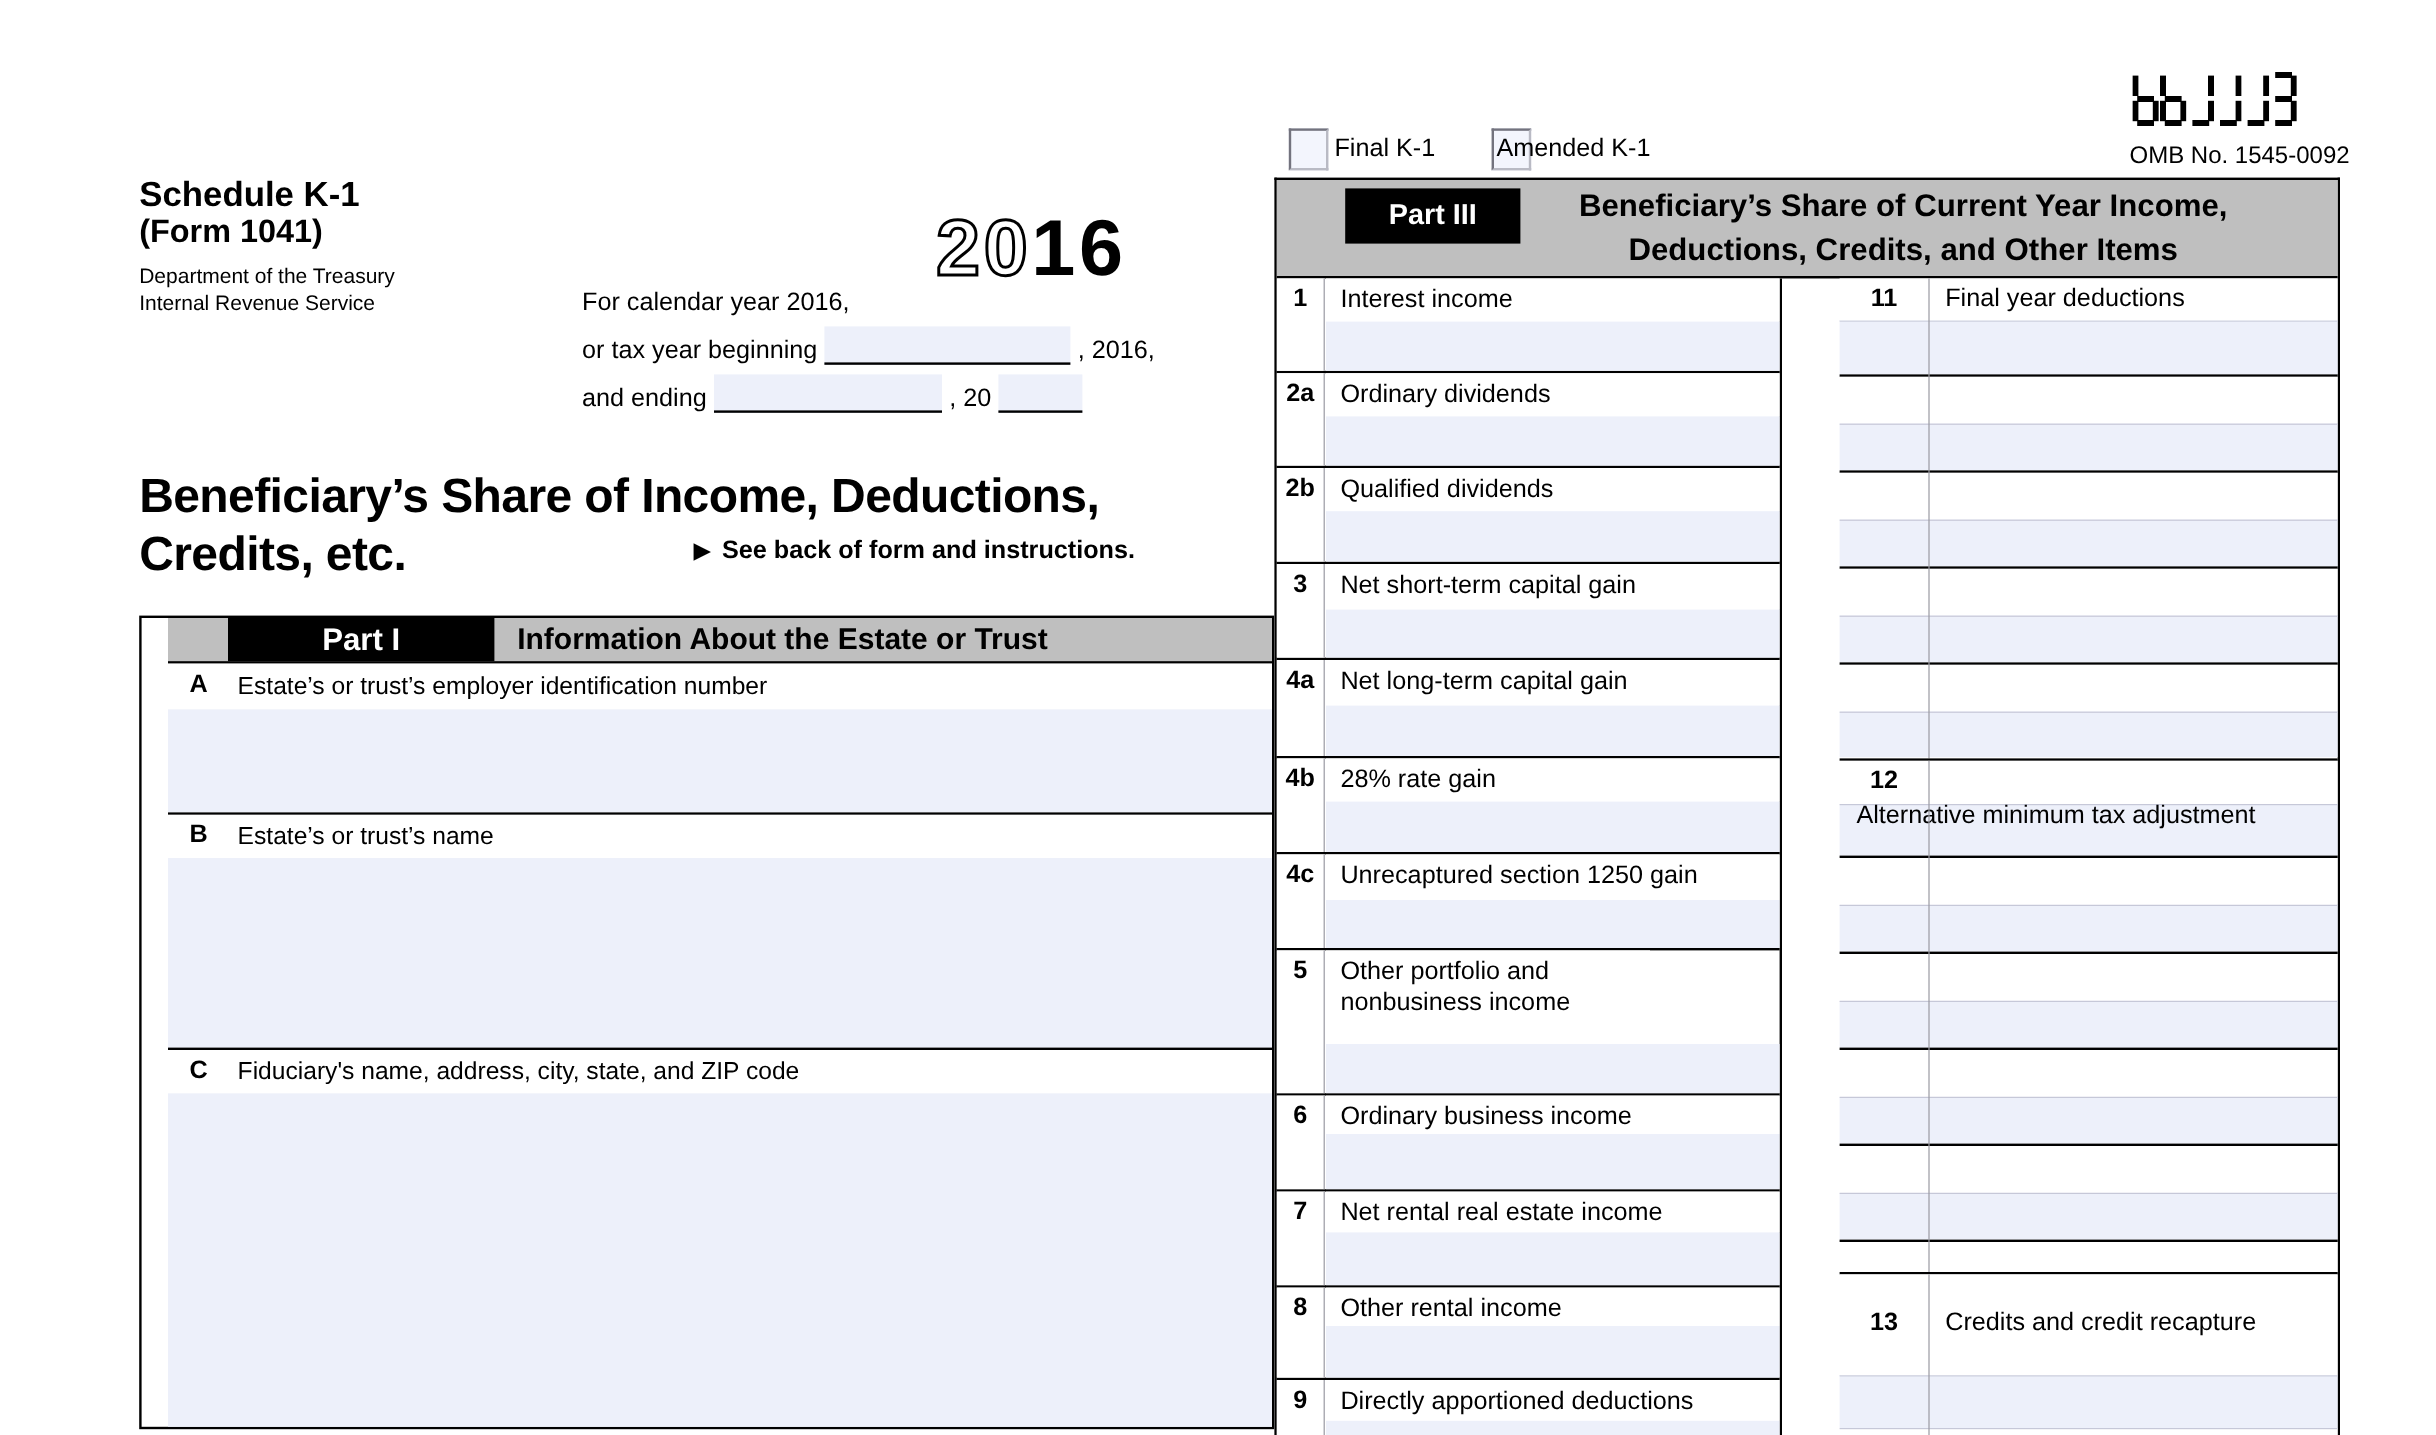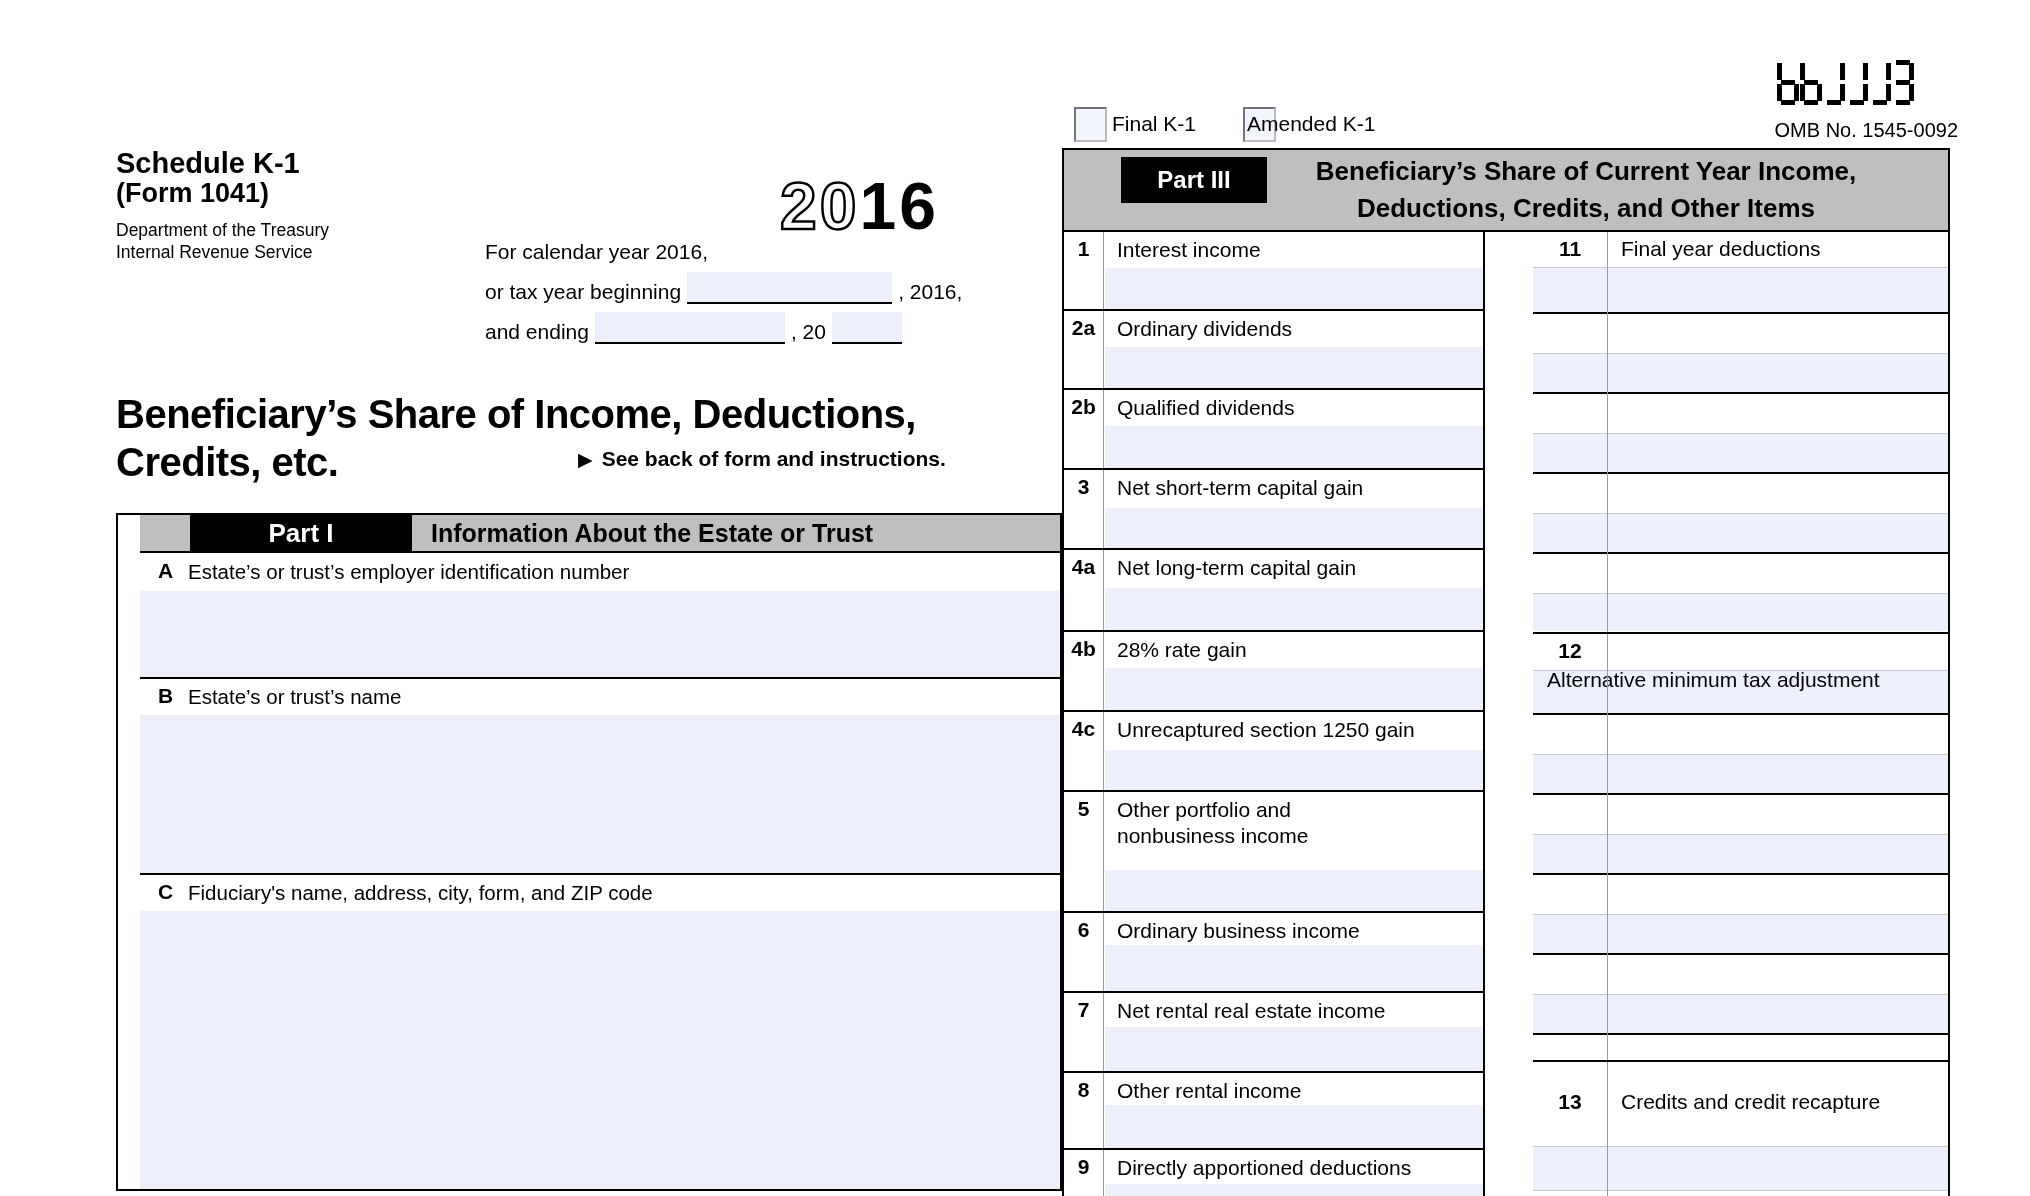--- a/index.html
+++ b/index.html
@@ -33,21 +33,21 @@
   .pbar{background:#bfbfbf;border-bottom:2px solid #000;box-sizing:border-box;position:relative;}
   .pblk{position:absolute;background:#000;color:#fff;font-weight:bold;text-align:center;margin-left:44px;}
 
   
   .p1{left:116px;top:513px;width:946px;height:678px;border-bottom:2px solid #000;padding-left:22px;}
   .p1 .pbar{height:38px;}
   .p1 .pblk{left:6px;top:0;bottom:0;width:222px;font-size:26px;line-height:36px;}
   .p1title{position:absolute;left:291px;top:4px;font-size:25px;font-weight:bold;}
   .fldrow{position:relative;background:#fff;}
   .fldrow .ltr{position:absolute;left:18px;top:6px;font-weight:bold;font-size:21px;}
-  .fldrow .ftxt{position:absolute;left:48px;top:7px;font-size:20.5px;}
+  .fldrow .ftxt{position:absolute;left:58px;top:7px;font-size:20.5px;}
   .finp{background:#edf0fa;}
   .tk{height:2px;background:#000;}
 
   
   .p3{left:1062px;top:148px;width:888px;height:1048px;border-bottom:none;}
   .p3 .pbar{height:82px;}
   .p3 .pblk{left:13px;top:7px;width:146px;height:46px;font-size:24px;line-height:46px;}
   .p3titles{margin-left:160px;padding-top:3px;text-align:center;font-size:26px;font-weight:bold;line-height:37px;}
   .p3body{display:flex;height:964px;}
   .lcol{width:421px;border-right:2px solid #000;box-sizing:border-box;}
@@ -166,21 +166,21 @@
     <div class="finp" style="height:86px;"></div>
     <div class="tk"></div>
     <div class="fldrow" style="height:36px;">
       <span class="ltr" style="top:5px;">B</span>
       <span class="ftxt" style="top:6px;">Estate’s or trust’s name</span>
     </div>
     <div class="finp" style="height:158px;"></div>
     <div class="tk"></div>
     <div class="fldrow" style="height:36px;">
       <span class="ltr" style="top:5px;">C</span>
-      <span class="ftxt" style="top:6px;">Fiduciary's name, address, city, form, and ZIP code</span>
+      <span class="ftxt" style="top:6px;">Fiduciary's name, address, city, state, and ZIP code</span>
     </div>
     <div class="finp" style="height:278px;"></div>
   </div>
 
   <div class="pbox p3">
     <div class="pbar">
       <div class="pblk">Part III</div>
       <div class="p3titles">
         <div>Beneficiary’s Share of Current Year Income,</div>
         <div>Deductions, Credits, and Other Items</div>

